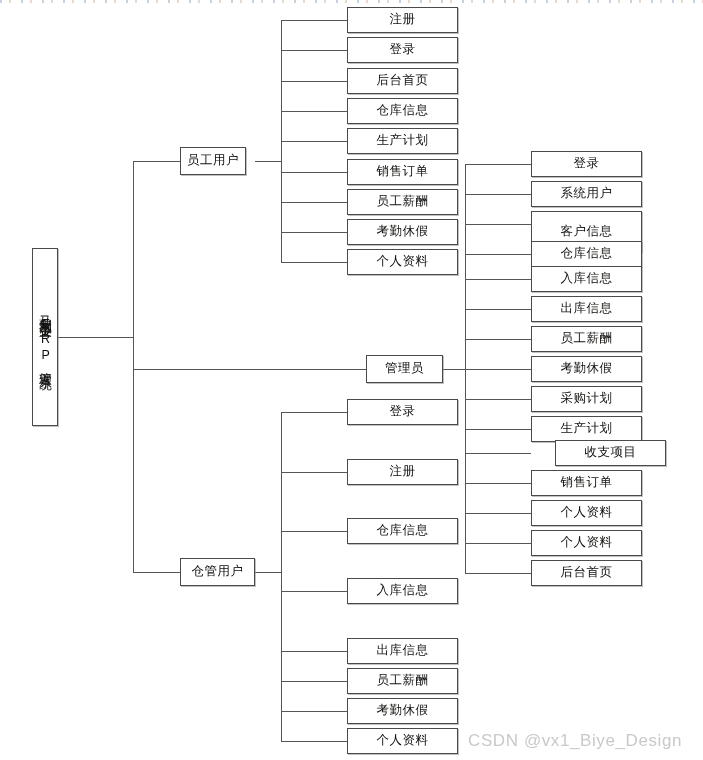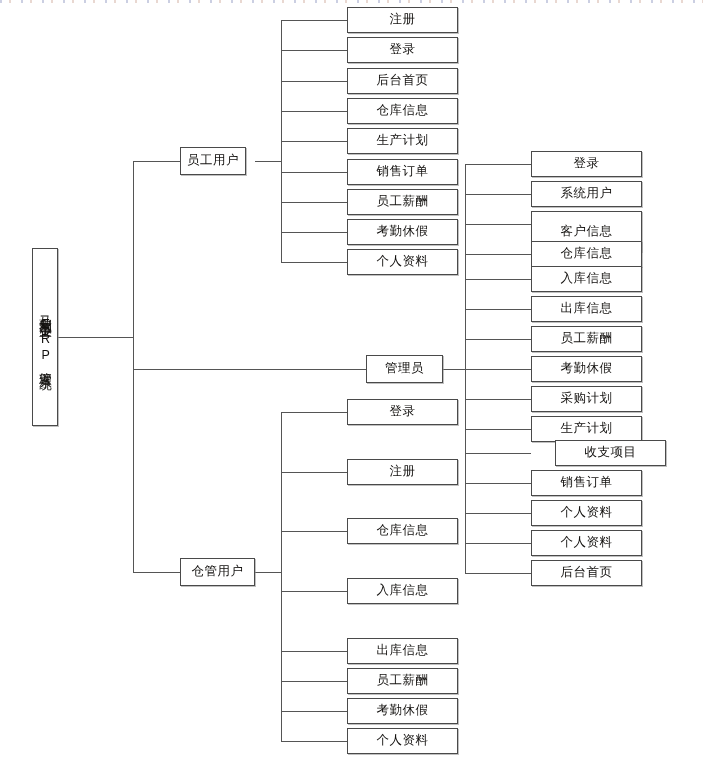--- a/index.html
+++ b/index.html
@@ -173,14 +173,15 @@
       <div class="node" style="left: 347px; top: 399px; width: 111px; height: 26px;">登录</div>
       <div class="node" style="left: 347px; top: 459px; width: 111px; height: 26px;">注册</div>
       <div class="node" style="left: 347px; top: 518px; width: 111px; height: 26px;">仓库信息</div>
       <div class="node" style="left: 347px; top: 578px; width: 111px; height: 26px;">入库信息</div>
       <div class="node" style="left: 347px; top: 638px; width: 111px; height: 26px;">出库信息</div>
       <div class="node" style="left: 347px; top: 668px; width: 111px; height: 26px;">员工薪酬</div>
       <div class="node" style="left: 347px; top: 698px; width: 111px; height: 26px;">考勤休假</div>
       <div class="node" style="left: 347px; top: 728px; width: 111px; height: 26px;">个人资料</div>
     </div>
 
+  <div class="watermark" style="left: 468px; top: 731px;">CSDN @vx1_Biye_Design</div>
 
 </div>
 
 </body></html>

